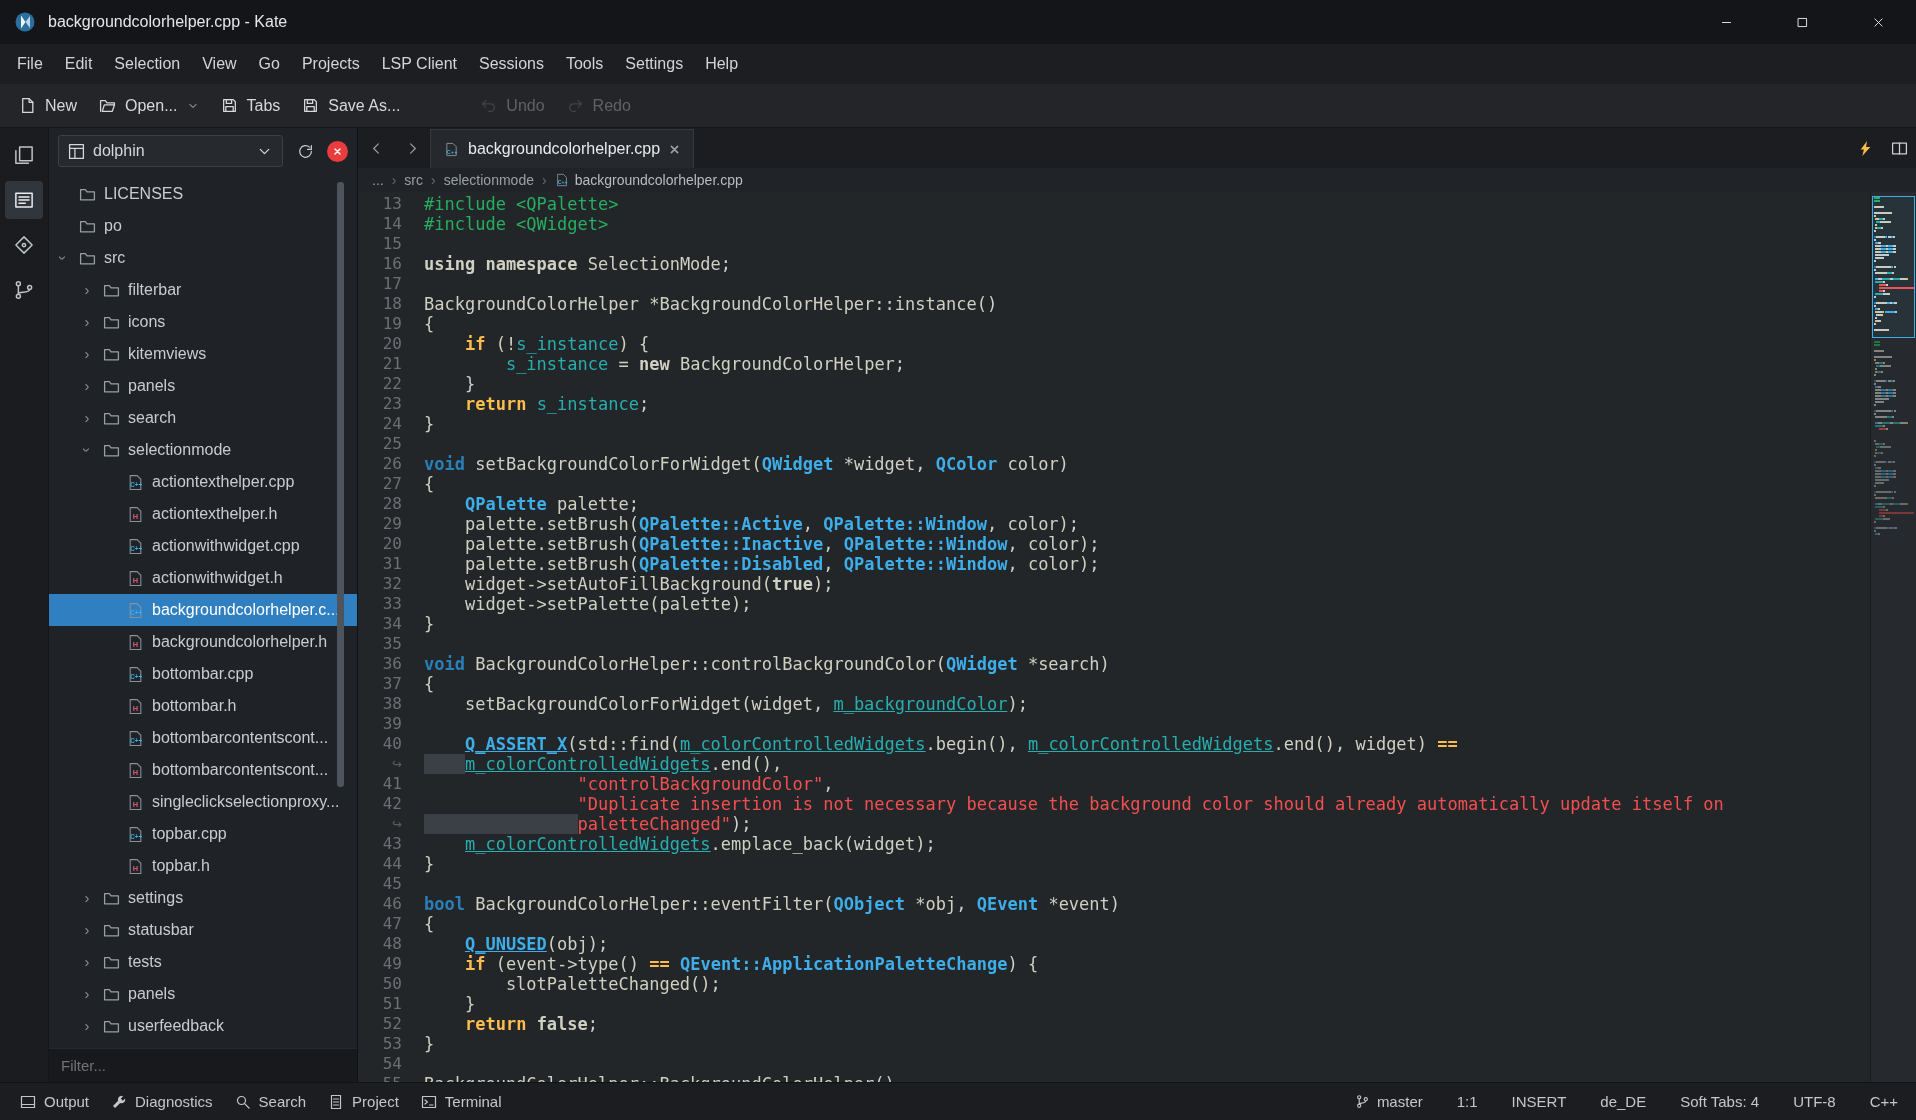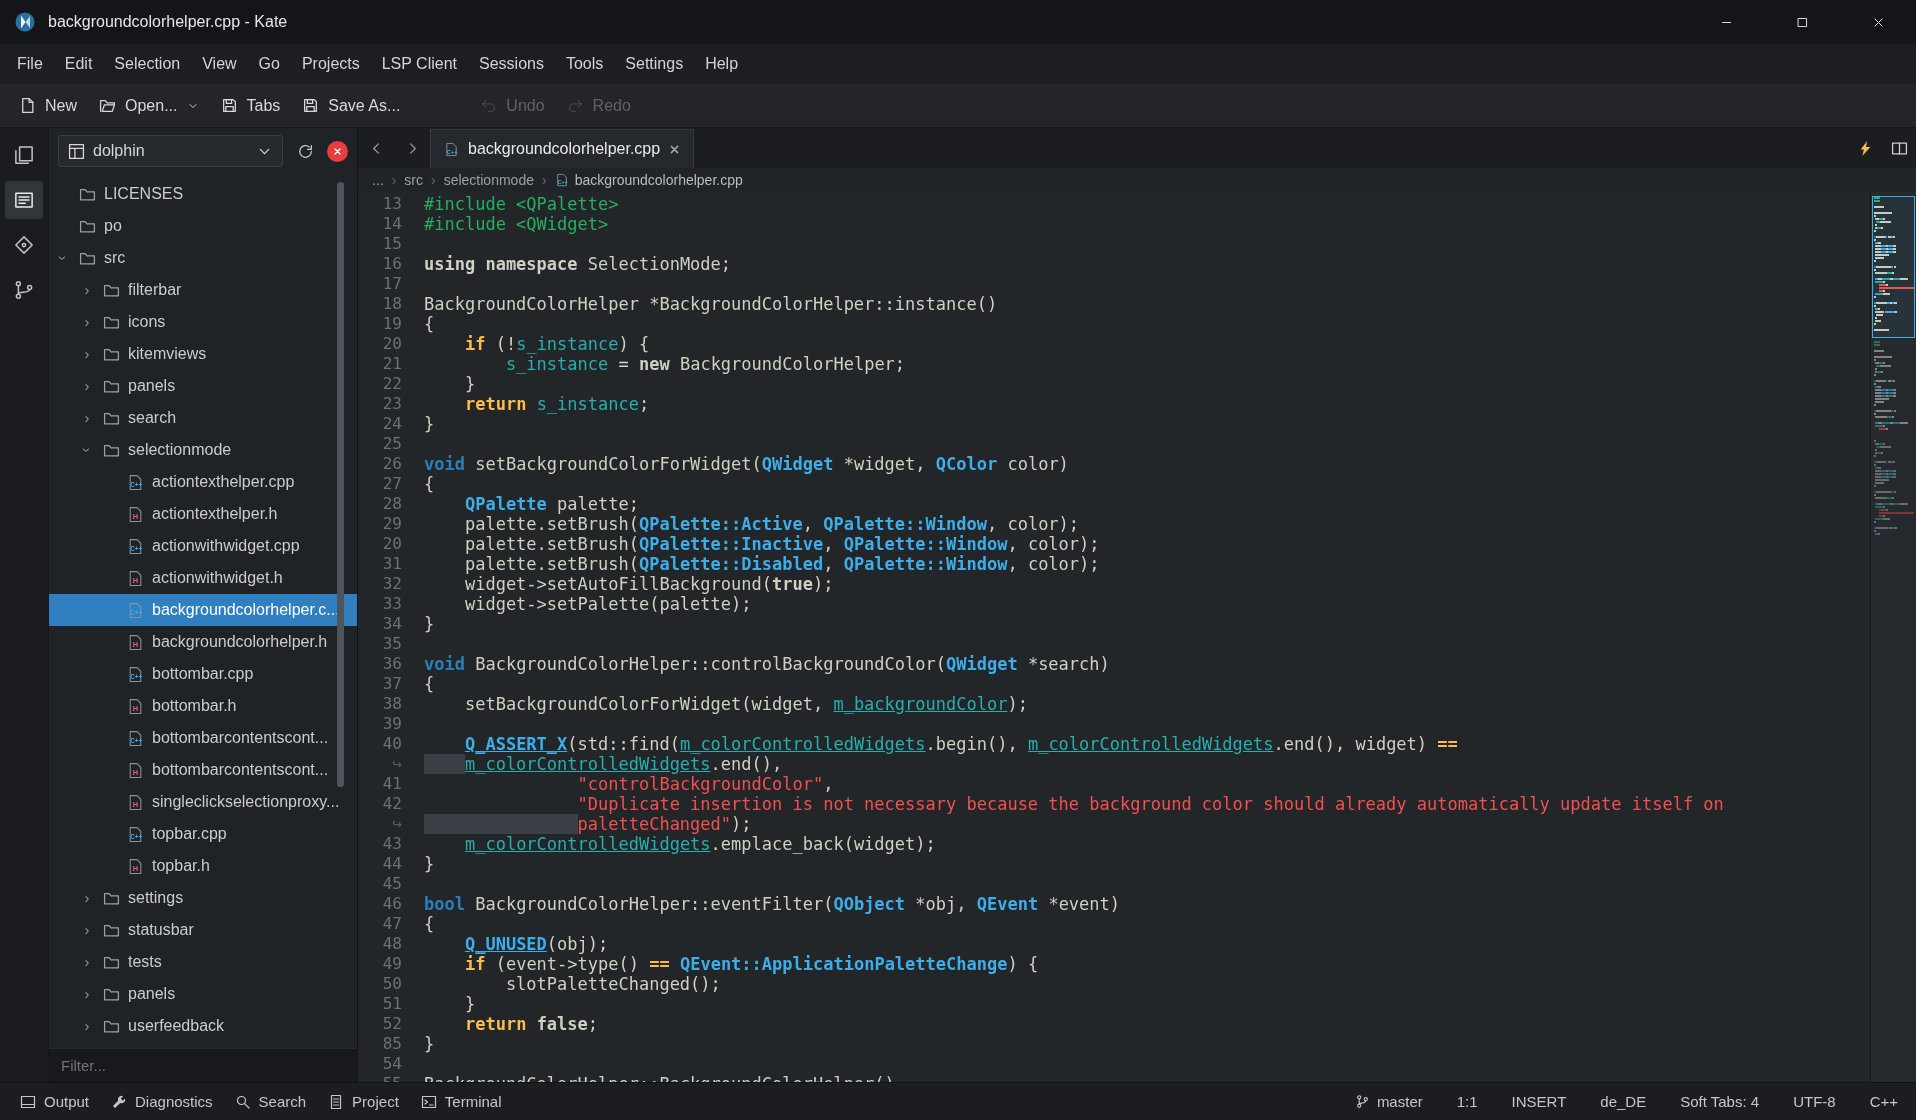--- a/index.html
+++ b/index.html
@@ -679,21 +679,21 @@
             <div class="crow"><span class="lnum">43</span><span class="lcontent"><span class="tk-n">    </span><span class="tk-mv">m_colorControlledWidgets</span><span class="tk-n">.emplace_back(widget);</span></span></div>
             <div class="crow"><span class="lnum">44</span><span class="lcontent"><span class="tk-n">}</span></span></div>
             <div class="crow"><span class="lnum">45</span><span class="lcontent"></span></div>
             <div class="crow"><span class="lnum">46</span><span class="lcontent"><span class="tk-dt">bool</span><span class="tk-n"> BackgroundColorHelper::eventFilter(</span><span class="tk-qt">QObject</span><span class="tk-n"> *obj, </span><span class="tk-qt">QEvent</span><span class="tk-n"> *event)</span></span></div>
             <div class="crow"><span class="lnum">47</span><span class="lcontent"><span class="tk-n">{</span></span></div>
             <div class="crow"><span class="lnum">48</span><span class="lcontent"><span class="tk-n">    </span><span class="tk-m">Q_UNUSED</span><span class="tk-n">(obj);</span></span></div>
             <div class="crow"><span class="lnum">49</span><span class="lcontent"><span class="tk-n">    </span><span class="tk-cf">if</span><span class="tk-n"> (event-&gt;type() </span><span class="tk-op">==</span><span class="tk-n"> </span><span class="tk-qt">QEvent::ApplicationPaletteChange</span><span class="tk-n">) {</span></span></div>
             <div class="crow"><span class="lnum">50</span><span class="lcontent"><span class="tk-n">        slotPaletteChanged();</span></span></div>
             <div class="crow"><span class="lnum">51</span><span class="lcontent"><span class="tk-n">    }</span></span></div>
             <div class="crow"><span class="lnum">52</span><span class="lcontent"><span class="tk-n">    </span><span class="tk-cf">return</span><span class="tk-n"> </span><span class="tk-k">false</span><span class="tk-n">;</span></span></div>
-            <div class="crow"><span class="lnum">85</span><span class="lcontent"><span class="tk-n">}</span></span></div>
+            <div class="crow"><span class="lnum">53</span><span class="lcontent"><span class="tk-n">}</span></span></div>
             <div class="crow"><span class="lnum">54</span><span class="lcontent"></span></div>
             <div class="crow"><span class="lnum">55</span><span class="lcontent"><span class="tk-n">BackgroundColorHelper::BackgroundColorHelper()</span></span></div>
           </div>
         <div class="minimap">
           <div class="mini-content">
               <div class="mini-cluster" style="opacity: 1;">
                 <div class="mini-row">
                   <span class="mini-seg mseg-pp" style="margin-left: 0px; width: 6.08px;"></span>
                 </div>
                 <div class="mini-row">

